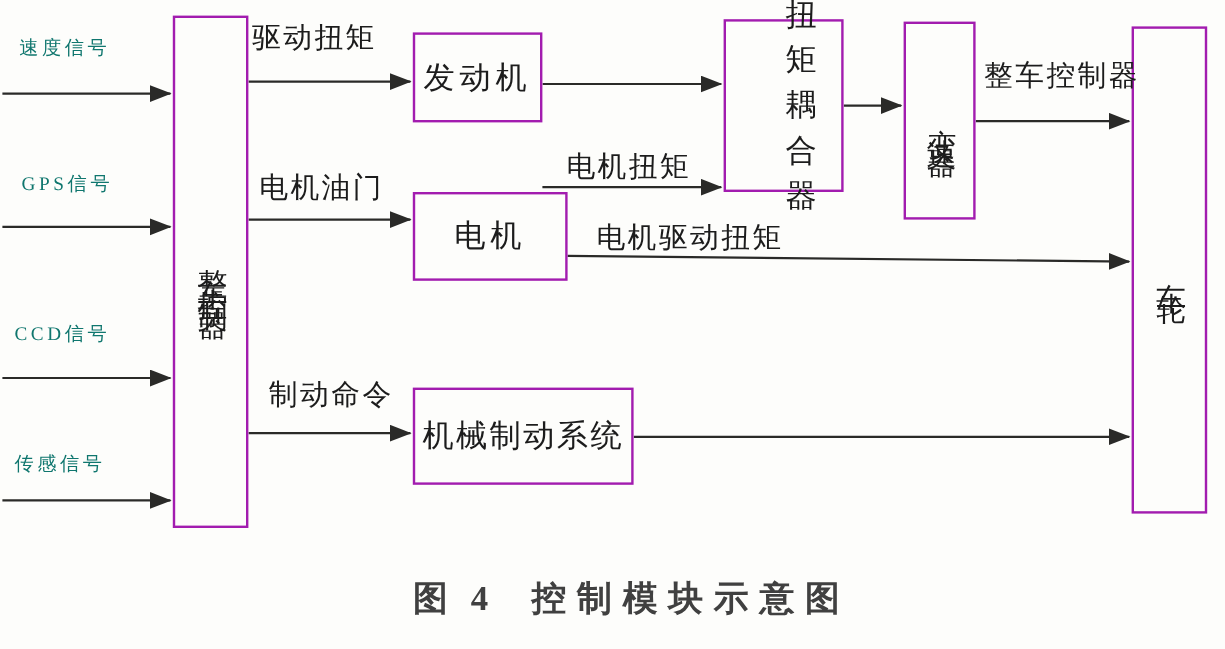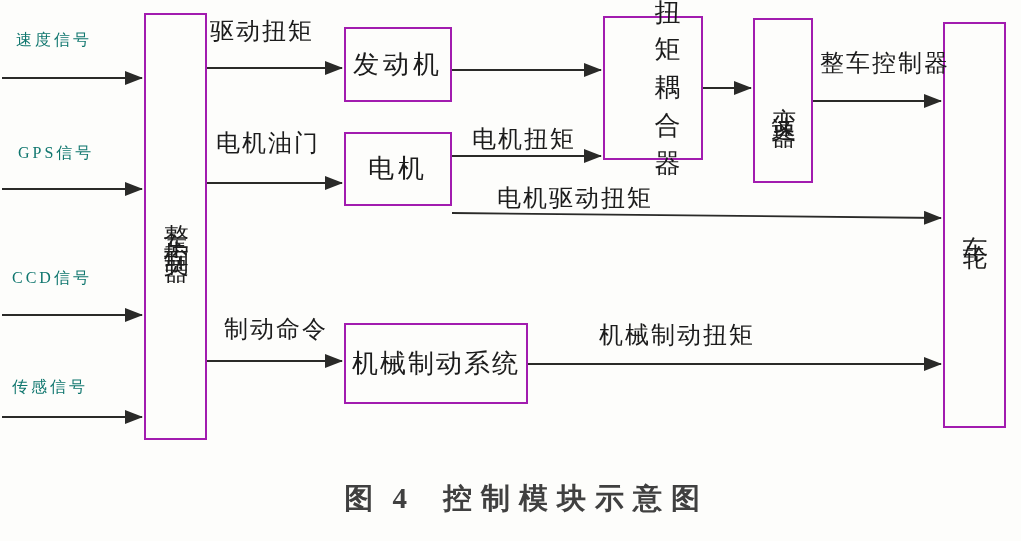--- a/index.html
+++ b/index.html
@@ -105,21 +105,21 @@
   <div class="input-label" style="left:12px; top:377px;">传感信号</div>
 
   <div class="box" style="left:144px; top:13px; width:63px; height:427px;">
     <div class="box-label vtext">整车控制器</div>
   </div>
 
   <div class="box" style="left:344px; top:27px; width:108px; height:75px;">
     <div class="box-label">发动机</div>
   </div>
 
-  <div class="box" style="left:344px; top:132px; width:108px; height:74px;">
+  <div class="box" style="left:344px; top:160px; width:129px; height:74px;">
     <div class="box-label">电机</div>
   </div>
 
   <div class="box" style="left:344px; top:323px; width:184px; height:81px;">
     <div class="box-label" style="letter-spacing:2px;">机械制动系统</div>
   </div>
 
   <div class="box coupler-lines" style="left:603px; top:16px; width:100px; height:144px;padding-left:35px;">
     <div>
       <div class="box-label">扭矩</div>
@@ -129,24 +129,23 @@
 
   <div class="box" style="left:753px; top:18px; width:60px; height:165px;">
     <div class="box-label vtext">变速器</div>
   </div>
 
   <div class="box" style="left:943px; top:22px; width:63px; height:406px;">
     <div class="box-label vtext">车轮</div>
   </div>
 
   <div class="edge-label" style="left:210px; top:15px;">驱动扭矩</div>
-  <div class="edge-label" style="left:216px; top:127px;">电机油门</div>
+  <div class="edge-label" style="left:216px; top:140px;">电机油门</div>
   <div class="edge-label" style="left:224px; top:313px;">制动命令</div>
   <div class="edge-label" style="left:472px; top:123px;">电机扭矩</div>
   <div class="edge-label" style="left:497px; top:182px;">电机驱动扭矩</div>
   <div class="edge-label" style="left:820px; top:47px;">整车控制器</div>
-  <div class="edge-label" style="left:599px; top:319px;">机械制动扭矩</div>
 
   <div id="caption">
     <span class="fig-num">图 4</span><span class="fig-title">控制模块示意图</span>
   </div>
 
 </div>
 
 </body></html>

